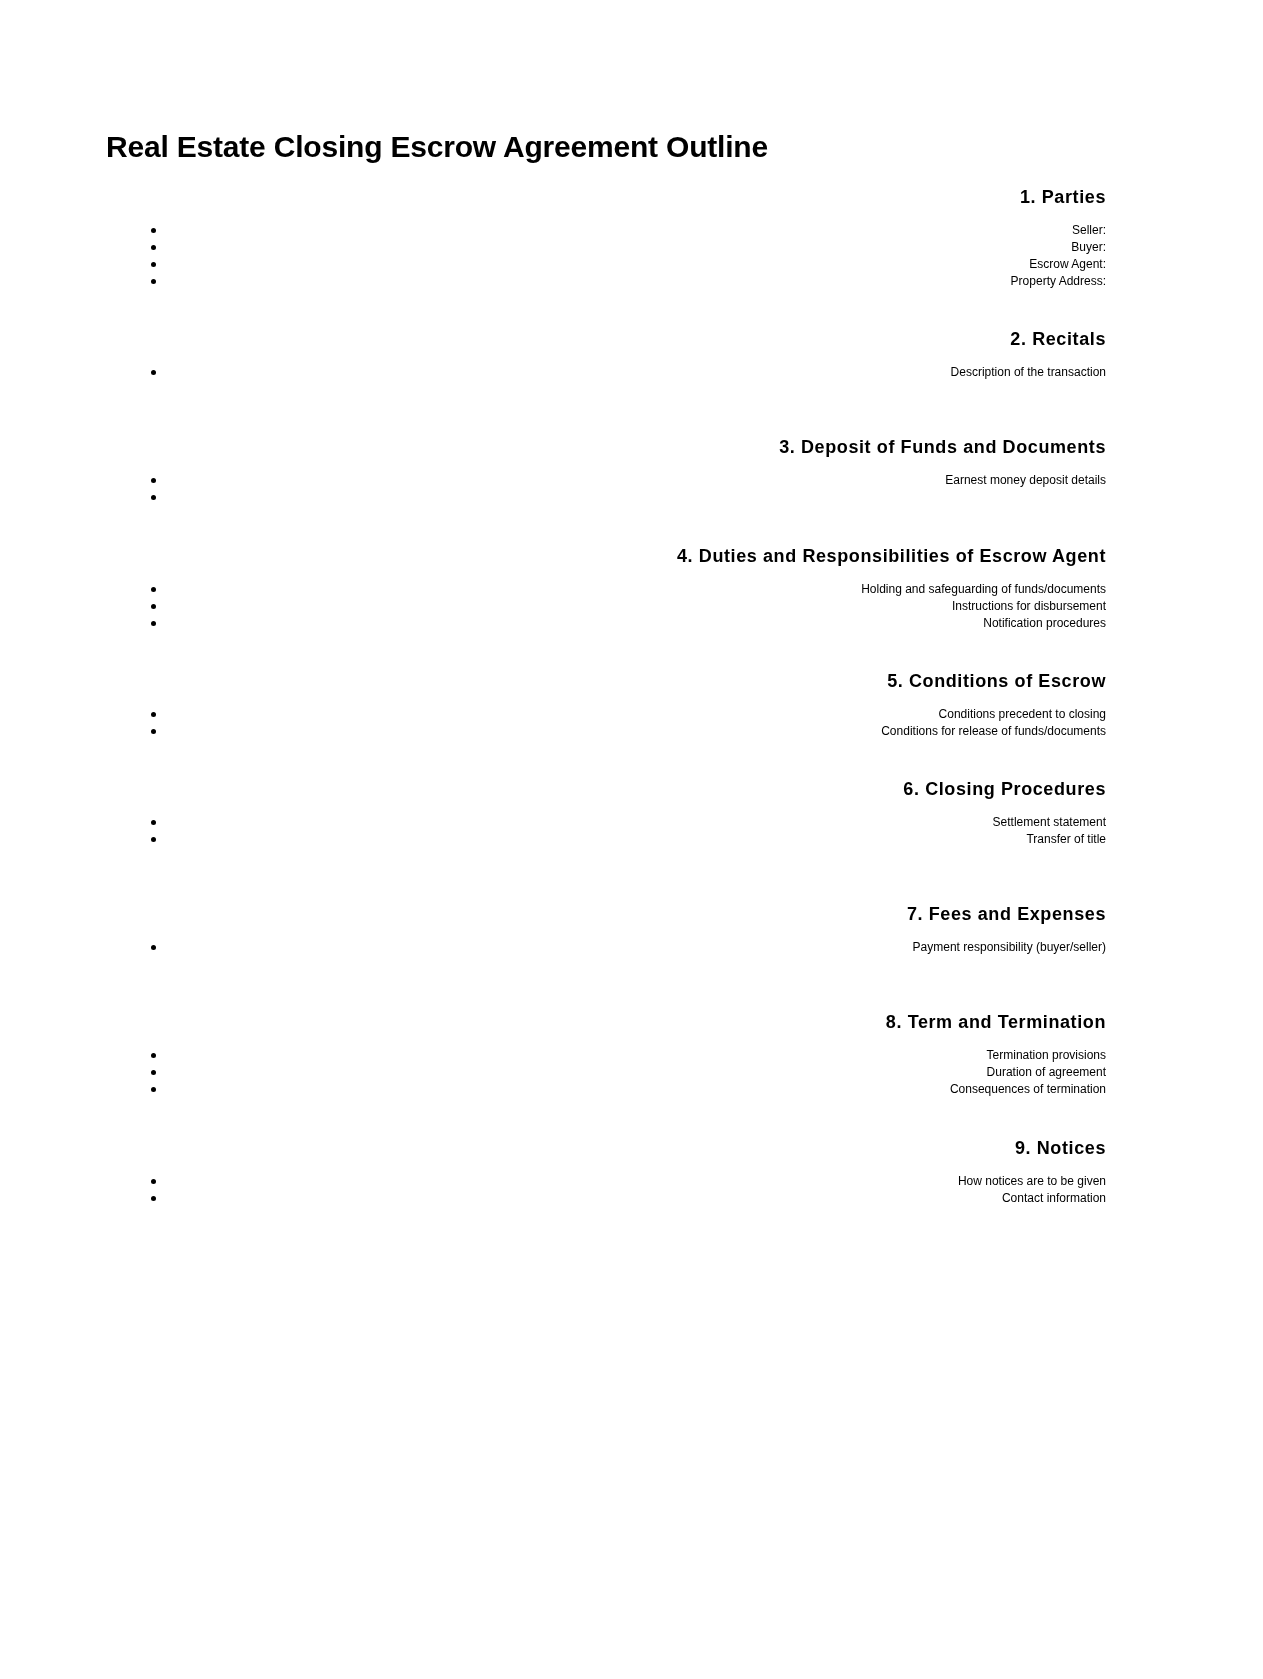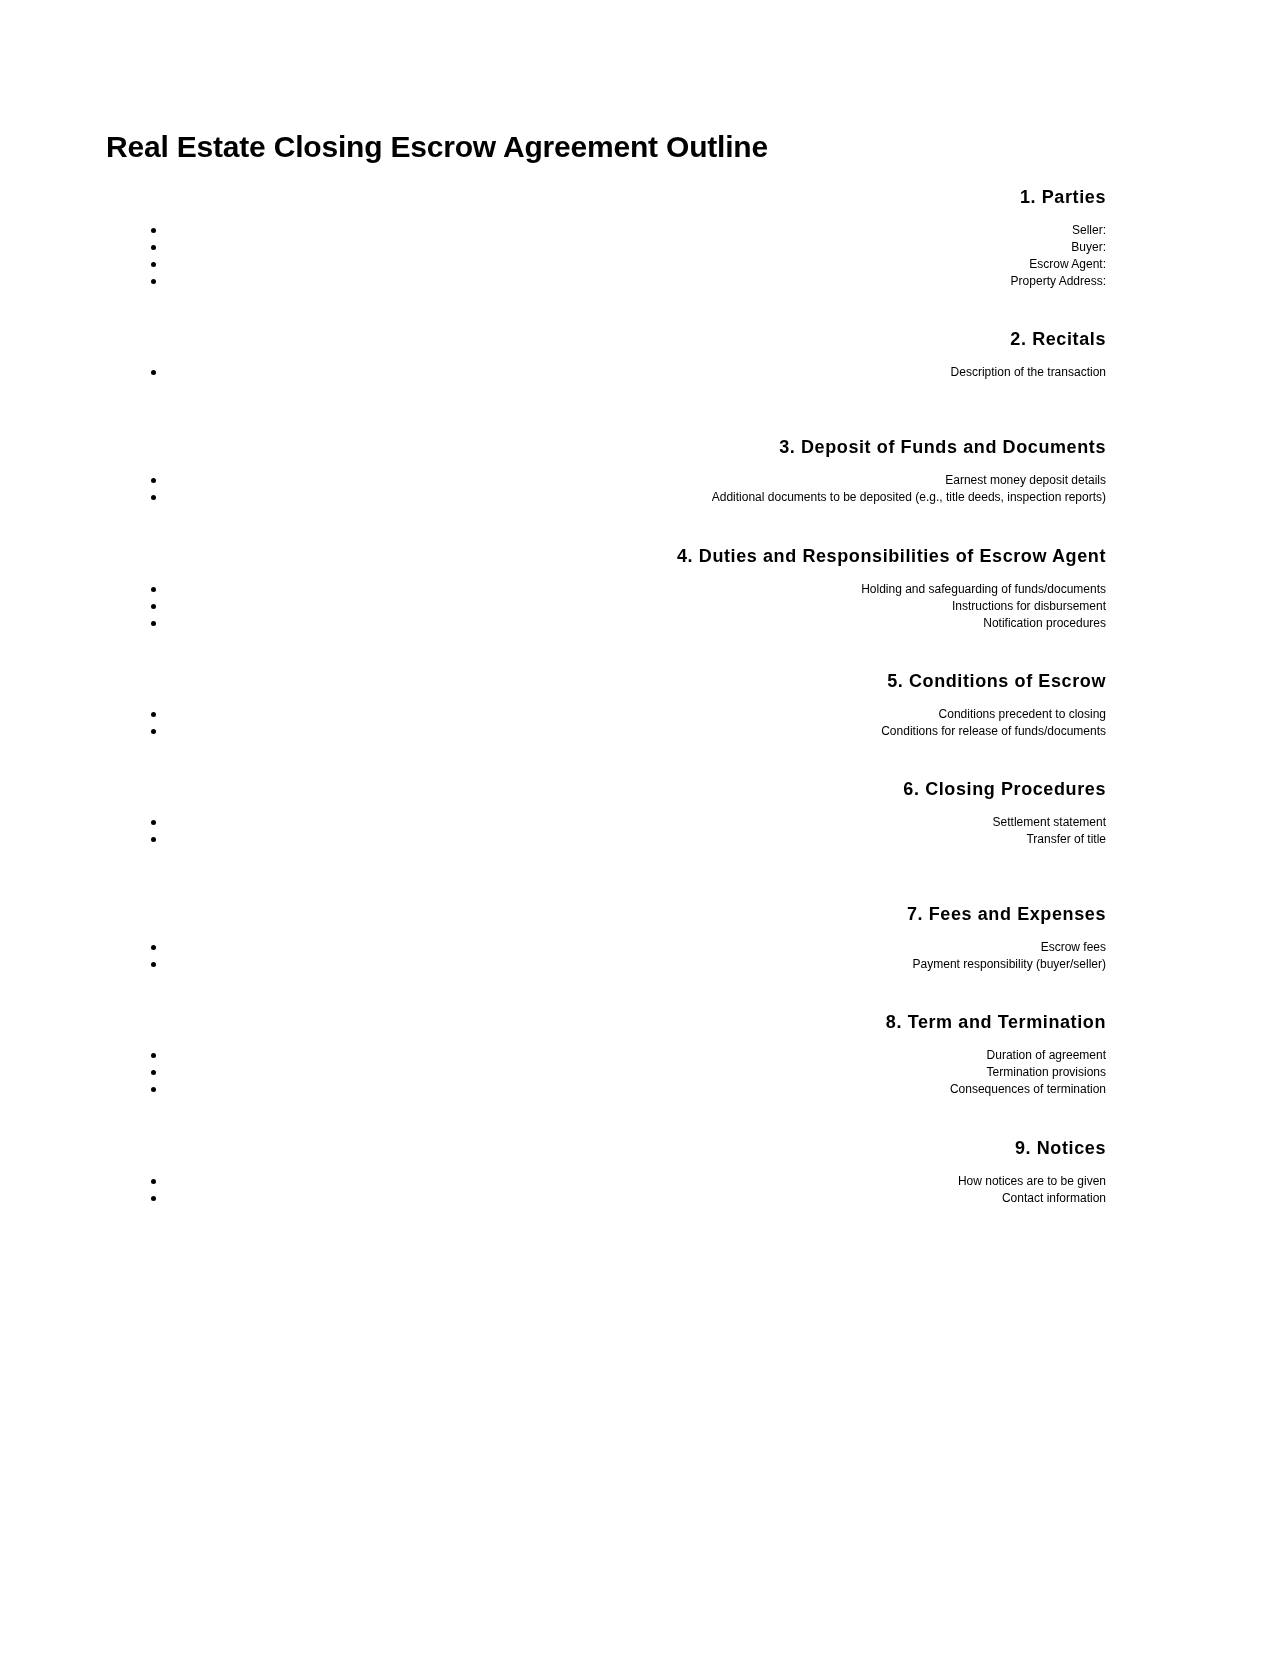--- a/index.html
+++ b/index.html
@@ -52,21 +52,21 @@
     <h2>2. Recitals</h2>
     <ul>
       <li><span class="bullet"></span><span>Description of the transaction</span></li>
     </ul>
   </div>
 
   <div class="section" style="top:436px">
     <h2>3. Deposit of Funds and Documents</h2>
     <ul>
       <li><span class="bullet"></span><span>Earnest money deposit details</span></li>
-      <li><span class="bullet"></span><span>Additional documents to be deposited (e.g., title deeds, inspection reports)</span></li>
+      <li><span class="bullet"></span></li>
     </ul>
   </div>
 
   <div class="section" style="top:545px">
     <h2>4. Duties and Responsibilities of Escrow Agent</h2>
     <ul>
       <li><span class="bullet"></span><span>Holding and safeguarding of funds/documents</span></li>
       <li><span class="bullet"></span><span>Instructions for disbursement</span></li>
       <li><span class="bullet"></span><span>Notification procedures</span></li>
     </ul>
@@ -84,30 +84,29 @@
     <h2>6. Closing Procedures</h2>
     <ul>
       <li><span class="bullet"></span><span>Settlement statement</span></li>
       <li><span class="bullet"></span><span>Transfer of title</span></li>
     </ul>
   </div>
 
   <div class="section" style="top:903px">
     <h2>7. Fees and Expenses</h2>
     <ul>
-      <li><span class="bullet"></span><span>Escrow fees</span></li>
       <li><span class="bullet"></span><span>Payment responsibility (buyer/seller)</span></li>
     </ul>
   </div>
 
   <div class="section" style="top:1011px">
     <h2>8. Term and Termination</h2>
     <ul>
+      <li><span class="bullet"></span><span>Termination provisions</span></li>
       <li><span class="bullet"></span><span>Duration of agreement</span></li>
-      <li><span class="bullet"></span><span>Termination provisions</span></li>
       <li><span class="bullet"></span><span>Consequences of termination</span></li>
     </ul>
   </div>
 
   <div class="section" style="top:1137px">
     <h2>9. Notices</h2>
     <ul>
       <li><span class="bullet"></span><span>How notices are to be given</span></li>
       <li><span class="bullet"></span><span>Contact information</span></li>
     </ul>

